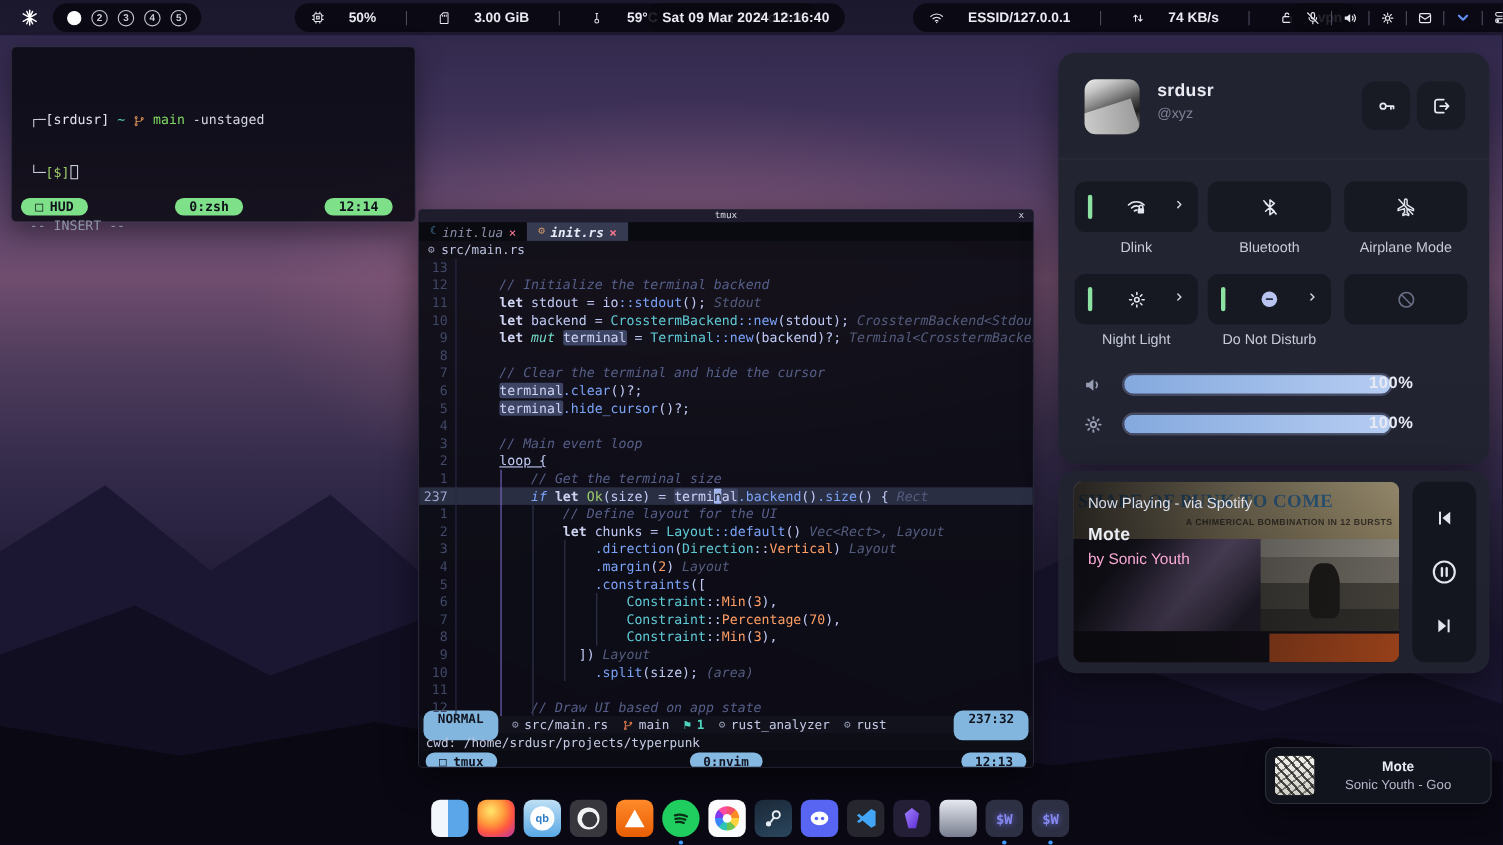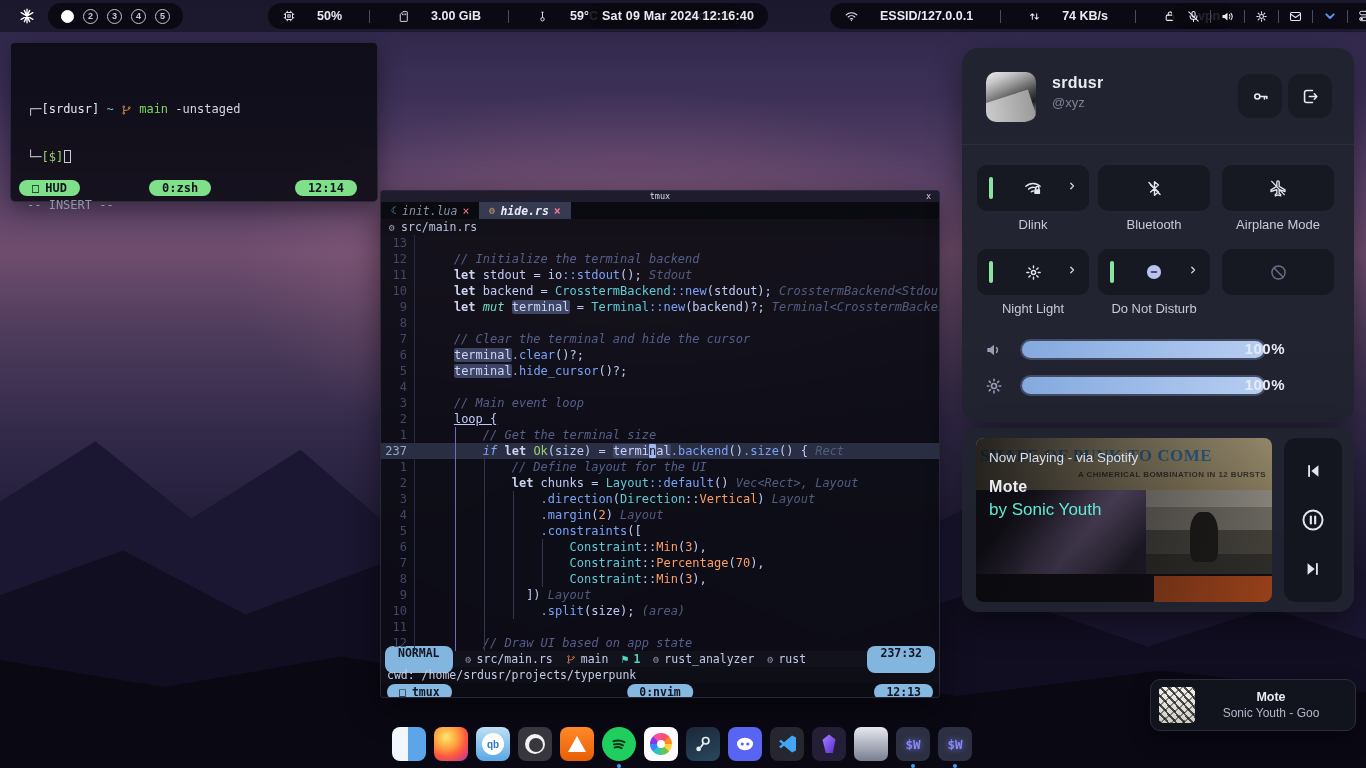--- a/index.html
+++ b/index.html
@@ -34,21 +34,21 @@
 
   
   .termwin{position:absolute;left:10px;top:42px;width:368px;height:160px;background:rgba(8,8,15,.84);border:1px solid rgba(70,66,92,.5);border-radius:5px;box-shadow:0 8px 24px rgba(0,0,0,.4);font-family:"DejaVu Sans Mono",monospace;font-size:12px}
   .term-body{padding:26px 16px 0;line-height:16px;white-space:pre;color:#c9cdda}
   .t-frame{color:#c9cdda}.t-user{color:#e3e5ee}.t-path{color:#58cfc2}.t-branch{color:#7fd962}.t-state{color:#d4d7e2}
   .t-dollar{color:#9ece6a}
   .t-cursor{display:inline-block;width:7px;height:13px;border:1px solid #c8ccd8;vertical-align:-2px;margin-left:1px}
   .t-mode{color:#9096a8}
   .term-bar{position:absolute;left:6px;right:6px;bottom:5px;height:16px}
   .gpill{position:absolute;height:16px;line-height:16px;background:#7fe08a;color:#10131c;font-weight:700;border-radius:8px;padding:0 13px;font-size:12px;font-family:"DejaVu Sans Mono",monospace;display:flex;align-items:center;gap:6px}
-  .gp-l{left:2px}.gp-c{left:132px}.gp-r{right:14px}
+  .gp-l{left:2px}.gp-c{left:142px}.gp-r{right:14px}
 
   
   .edwin{position:absolute;left:380px;top:190px;width:560px;height:508px;background:rgba(13,13,21,.94);border:1px solid rgba(64,60,88,.55);border-radius:4px;box-shadow:0 10px 30px rgba(0,0,0,.5);overflow:hidden;font-family:"DejaVu Sans Mono",monospace}
   .ed-title{height:11px;background:rgba(32,30,48,.9);position:relative;font-size:8.5px;color:#d6d8e4;text-align:center;line-height:11px}
   .ed-title .xbtn{position:absolute;right:8px;top:0;color:#cfd2e0;cursor:default}
   .tabbar{height:17px;display:flex;align-items:stretch;background:rgba(10,10,17,.9);font-size:11.5px}
   .tab{display:flex;align-items:center;gap:5px;padding:0 10px;color:#8b90a8;font-style:italic}
   .tab .ticon{font-style:normal;font-size:10px}
   .tab .tclose{color:#f7768e;font-style:normal}
   .tab.active{background:#373b52;color:#e8ebf7;font-weight:700}
@@ -123,21 +123,21 @@
   .art-title{position:absolute;top:8px;left:4px;right:4px;font-family:"Liberation Serif",serif;font-weight:700;font-size:17px;color:#3f7fae;letter-spacing:.5px;white-space:nowrap;overflow:hidden}
   .art-sub{position:absolute;top:32px;right:6px;font-size:8px;font-weight:700;color:#463f31;letter-spacing:.4px}
   .art-tri{position:absolute;top:52px;left:0;width:190px;height:84px;background:linear-gradient(130deg,#241e2e 22%,#7c6792 46%,#8d77a3 56%,#2b2435 82%)}
   .art-photo{position:absolute;top:52px;right:0;width:126px;height:84px;background:linear-gradient(180deg,#b5b0a3 0 20%,#8d887c 20% 48%,#575349 48% 76%,#3b3933 76% 100%)}
   .art-photo::after{content:"";position:absolute;left:44px;top:22px;width:28px;height:50px;background:#23211c;border-radius:40% 40% 20% 20%}
   .art-bottom{position:absolute;bottom:0;left:0;right:0;height:28px;background:#141118}
   .art-orange{position:absolute;right:0;bottom:0;width:118px;height:26px;background:#c6531e}
   .art-shade{position:absolute;inset:0;background:linear-gradient(100deg,rgba(8,8,12,.85) 0%,rgba(8,8,12,.55) 45%,rgba(8,8,12,.25) 100%)}
   .np-status{position:absolute;left:13px;top:12px;font-size:13.5px;color:#dcdee9}
   .np-title{position:absolute;left:13px;top:40px;font-size:16px;font-weight:700;color:#eceef6;letter-spacing:.3px}
-  .np-artist{position:absolute;left:13px;top:62px;font-size:17px;color:#5eead4}
+  .np-artist{position:absolute;left:13px;top:62px;font-size:14px;color:#f9a8d4}
   .mctrl{position:absolute;left:322px;top:10px;width:58px;height:164px;border-radius:12px;background:#14161f;display:flex;flex-direction:column;align-items:center;justify-content:space-around;padding:8px 0}
   .mbtn{width:34px;height:34px;display:flex;align-items:center;justify-content:center;color:#e3e5ee}
 
   
   .dock{position:absolute;left:392px;top:727px;display:flex;gap:8px}
   .ditem{width:34px;height:41px;position:relative}
   .dicon{width:34px;height:34px;border-radius:8px;overflow:hidden;position:relative;display:flex;align-items:center;justify-content:center}
   .dot{position:absolute;left:15px;bottom:0;width:4px;height:4px;border-radius:50%;background:#3f9bff;display:none}
   .ditem.running .dot{display:block}
   .di-files{background:linear-gradient(90deg,#f2f7fd 0 46%,#5aa6e8 46% 100%)}
@@ -337,21 +337,21 @@
     <span class="xbtn">x</span>
   </div>
   <div class="tabbar">
     <div class="tab">
       <span class="ticon" style="color:#51a0cf">☾</span>
       <span>init.lua</span>
       <span class="tclose">×</span>
     </div>
     <div class="tab active">
       <span class="ticon" style="color:#d19a66">⚙</span>
-      <span>hide.rs</span>
+      <span>init.rs</span>
       <span class="tclose">×</span>
     </div>
   </div>
   <div class="crumb">
     <span class="ticon">⚙</span>
     <span>src/main.rs</span>
   </div>
   <div class="codewrap">
     <div>
         <div class="code-line"><span class="lnum">13</span><span class="ltext"></span></div>

